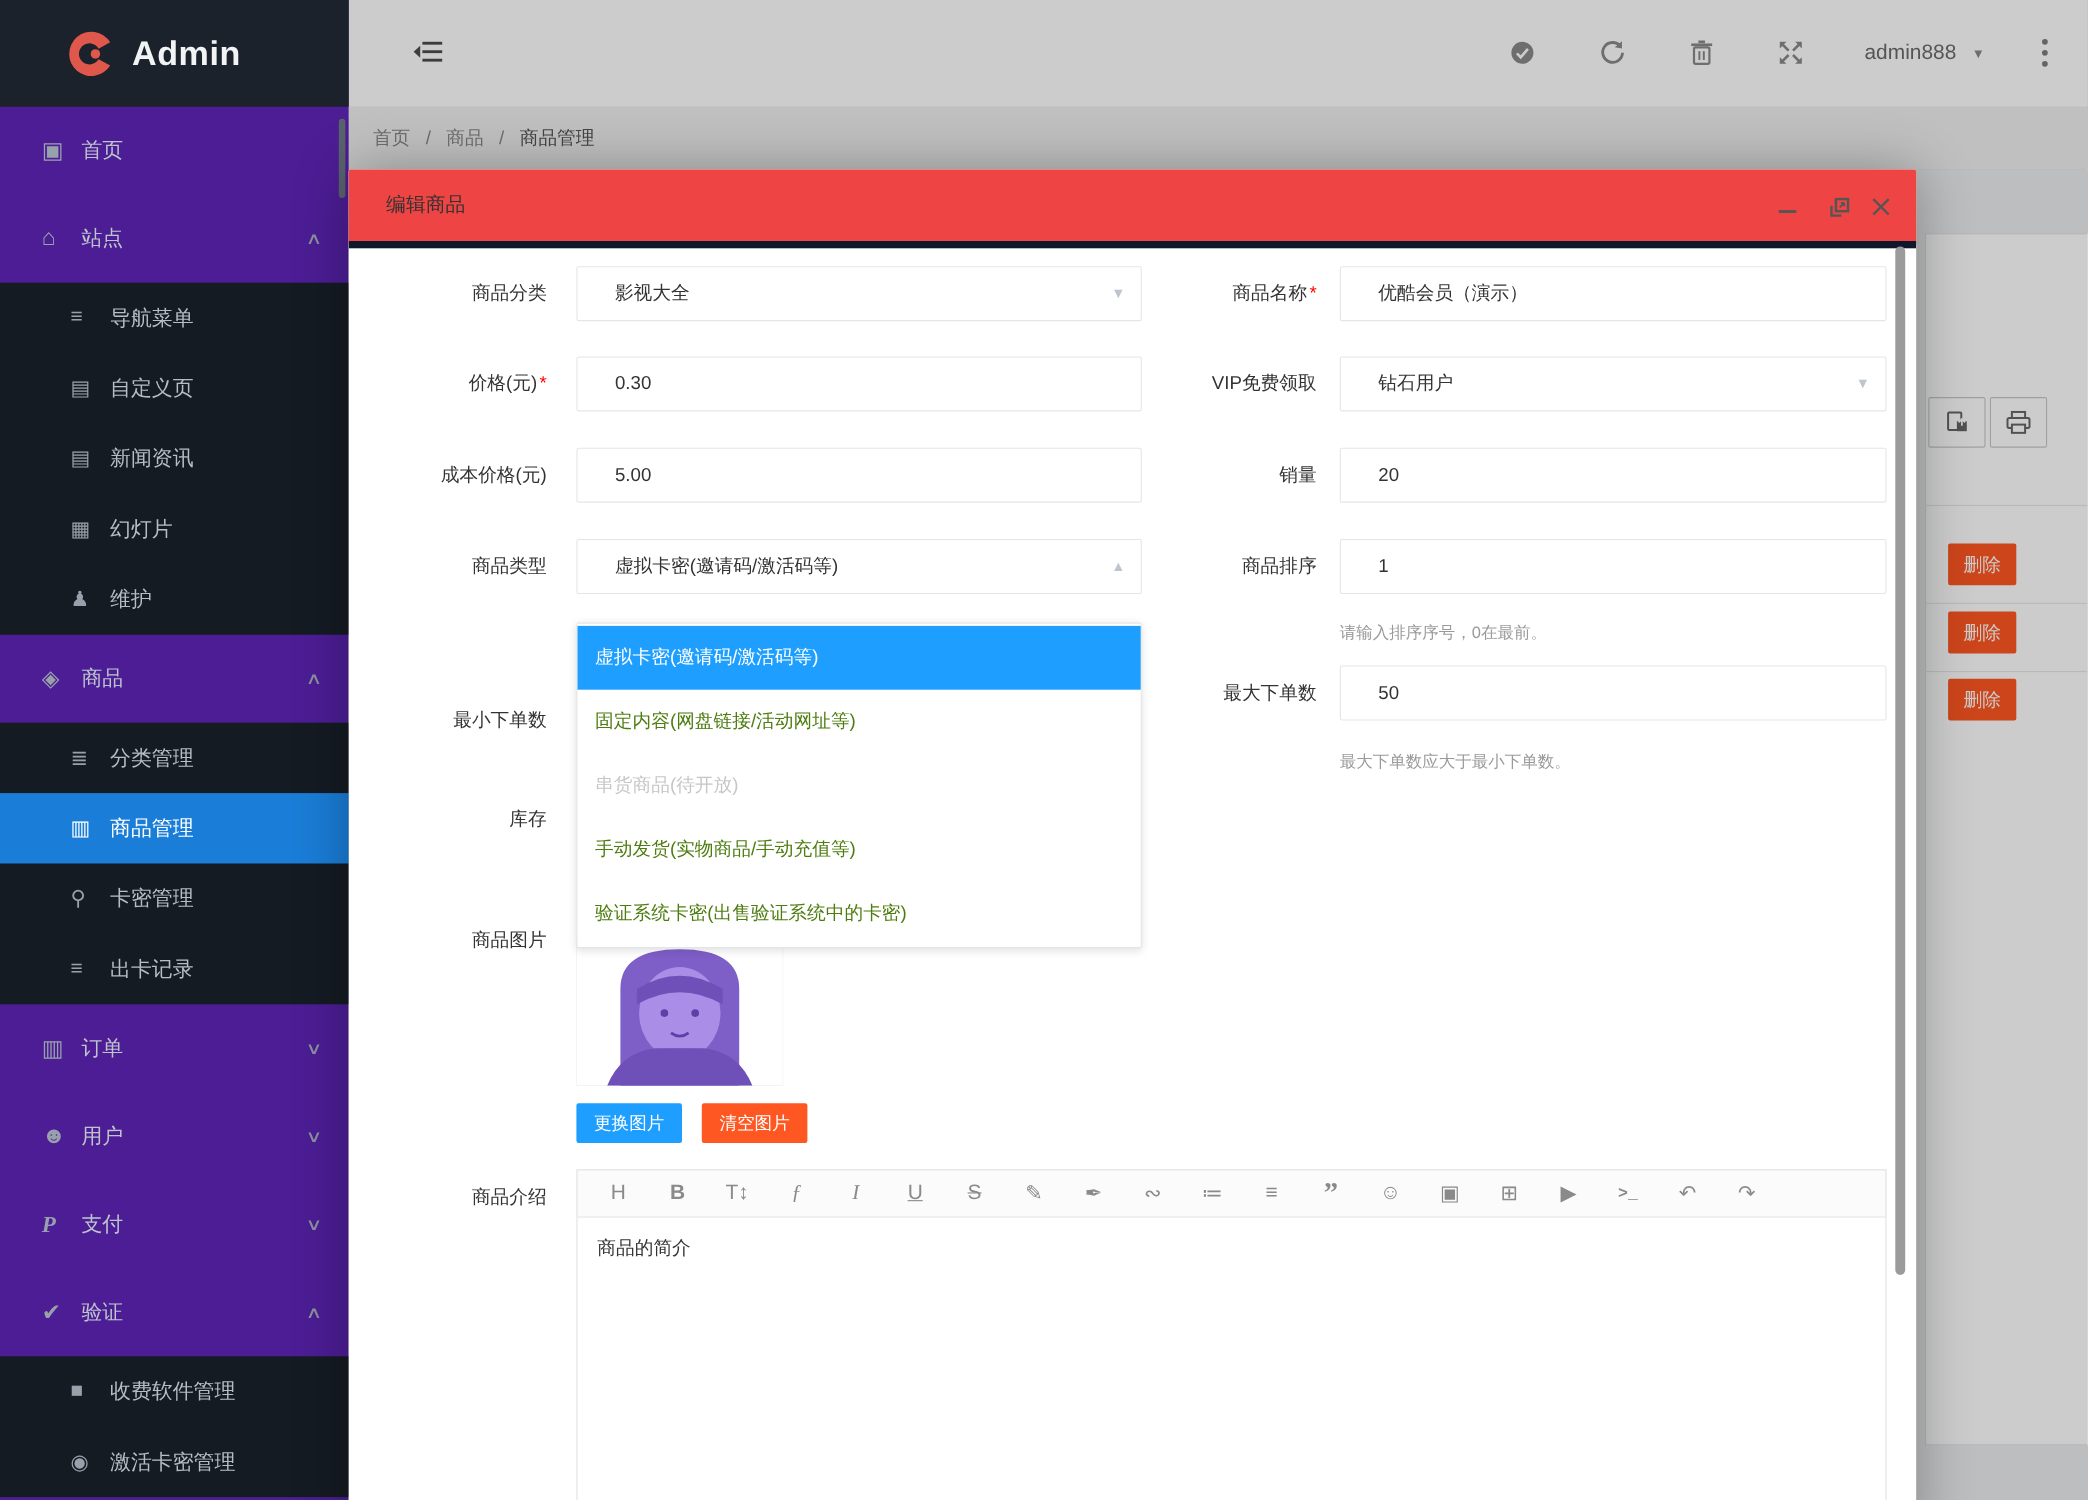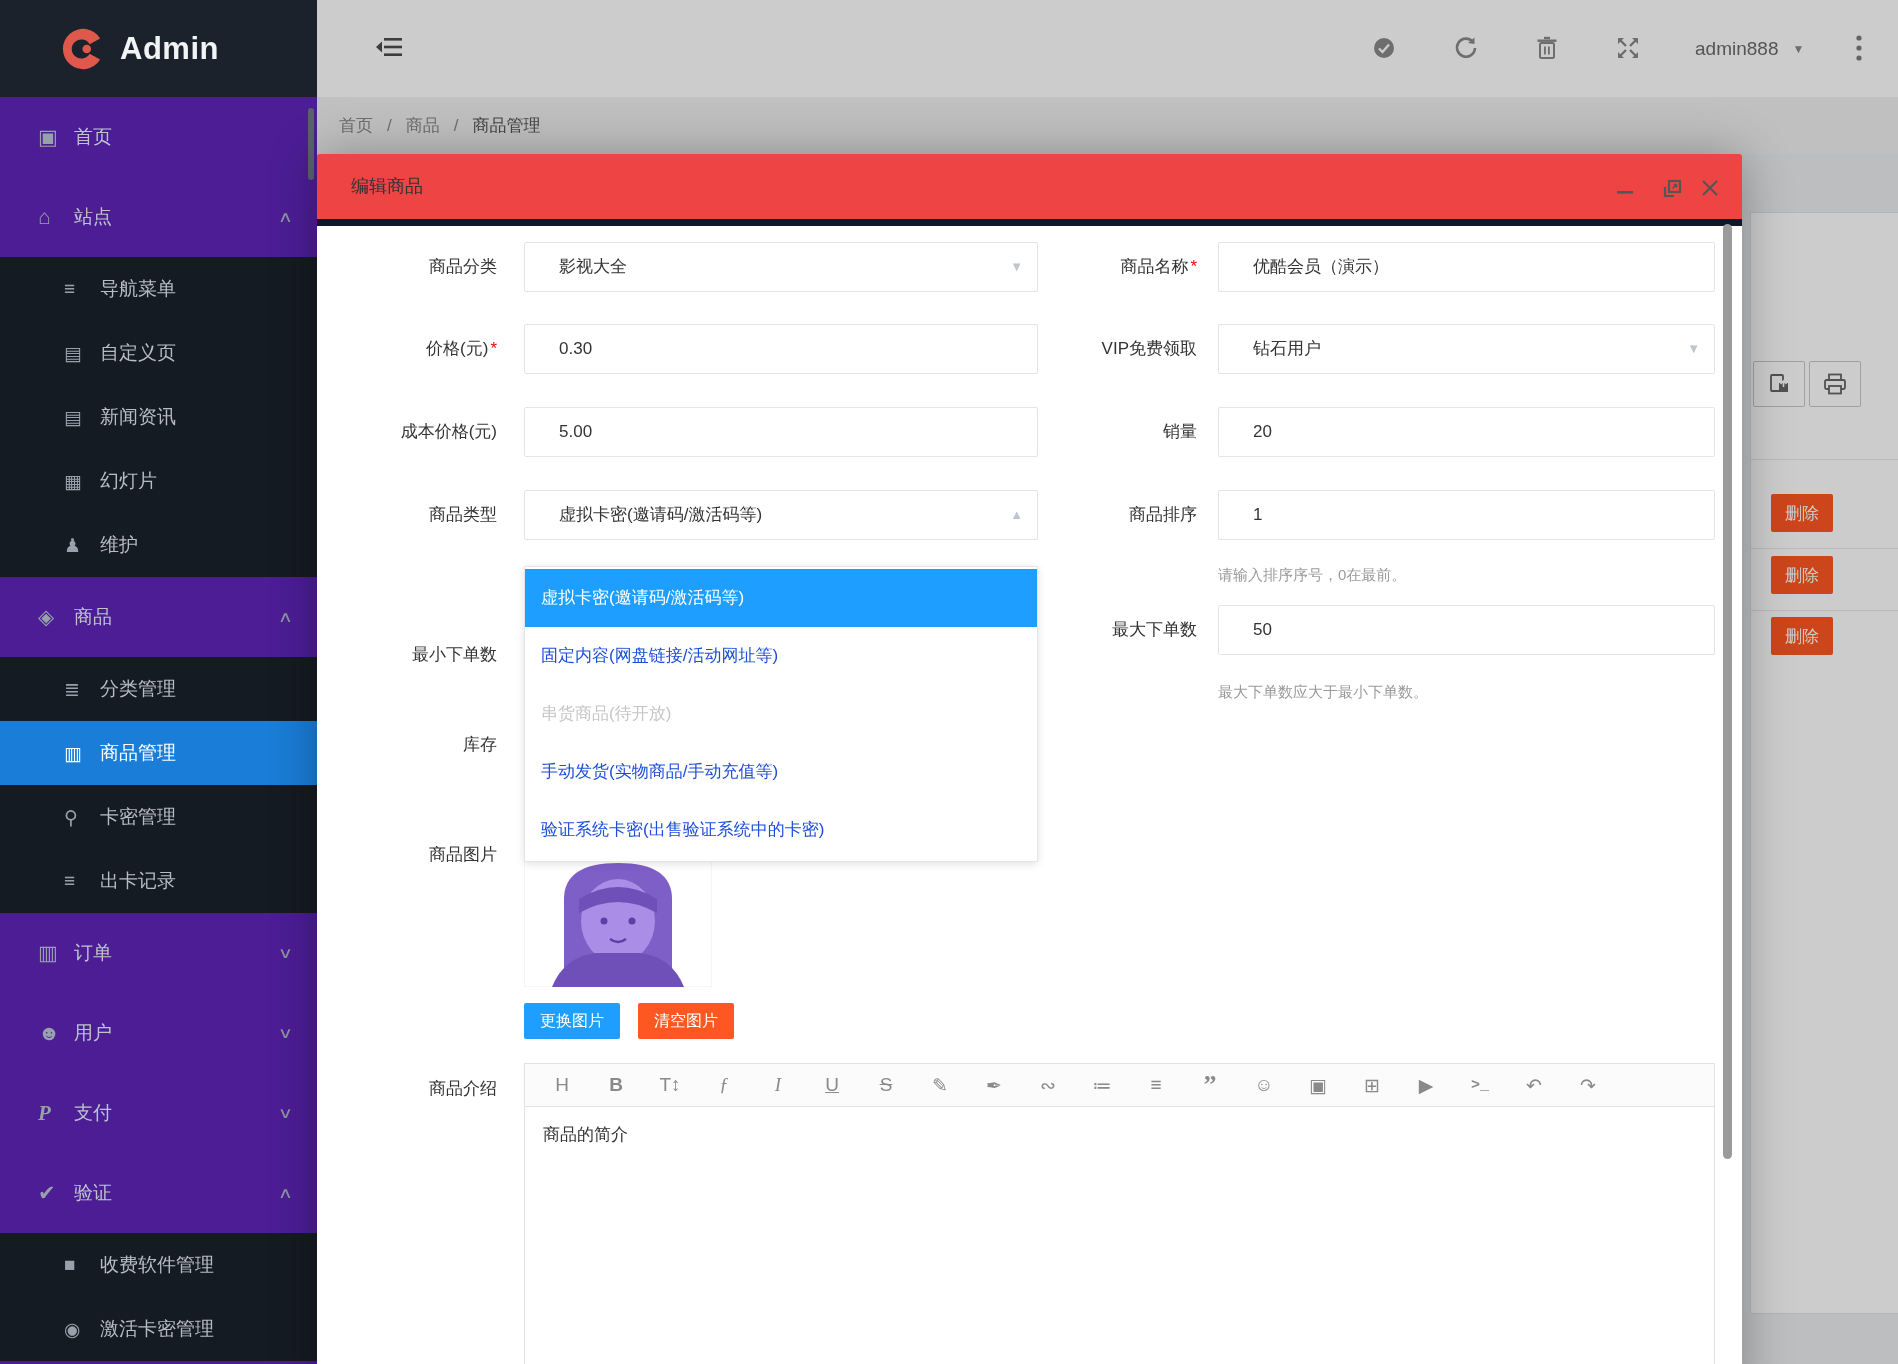--- a/index.html
+++ b/index.html
@@ -58,21 +58,21 @@
   .req{color:#f00;margin-left:2px;}
   .f-input{position:absolute;height:50px;box-sizing:border-box;border:1px solid #e3e6e8;border-radius:2px;
            background:#fff;font-size:17px;color:#333;line-height:48px;padding:0 34px;white-space:nowrap;overflow:hidden;}
   .col-l{left:207px;width:514px;}
   .col-r{left:901px;width:497px;}
   .sel-caret{position:absolute;right:14px;top:0;line-height:48px;font-size:13px;color:#bfc5cc;}
   .hint{position:absolute;left:901px;font-size:15px;color:#9a9a9a;}
 
   .dropdown{position:absolute;left:207px;top:412px;width:514px;box-sizing:border-box;background:#fff;
             border:1px solid #e3e6e8;border-radius:2px;box-shadow:0 2px 8px rgba(0,0,0,.12);z-index:20;padding:2px 0;}
-  .opt{height:58px;line-height:58px;padding-left:16px;font-size:17px;color:#1d4ed8;cursor:pointer;white-space:nowrap;overflow:hidden;}
+  .opt{height:58px;line-height:58px;padding-left:16px;font-size:17px;color:#4d7c0f;cursor:pointer;white-space:nowrap;overflow:hidden;}
   .opt.hl{background:var(--option-highlight,#1e9fff);color:#fff;}
   .opt.dis{color:#c6c6c6;cursor:default;}
 
   .img-box{position:absolute;left:207px;top:701px;width:188px;height:132px;z-index:5;}
   .img-btn{position:absolute;top:849px;height:36px;width:96px;border:none;border-radius:2px;color:#fff;
            font-size:16px;display:flex;align-items:center;justify-content:center;cursor:pointer;}
   .img-btn.change{left:207px;background:var(--accent,#1e9fff);}
   .img-btn.clear{left:321px;background:var(--danger,#ff5722);}
 
   .ed-toolbar{position:absolute;left:207px;top:909px;width:1191px;height:44px;box-sizing:border-box;

